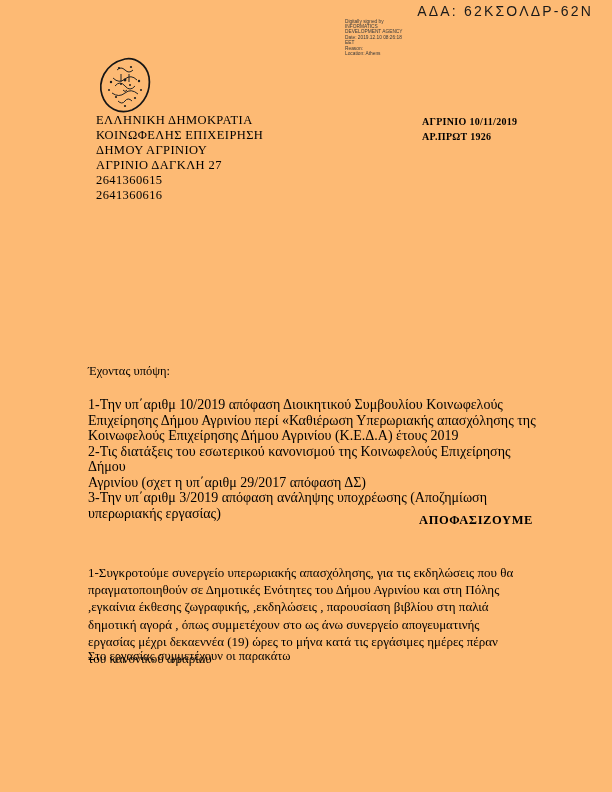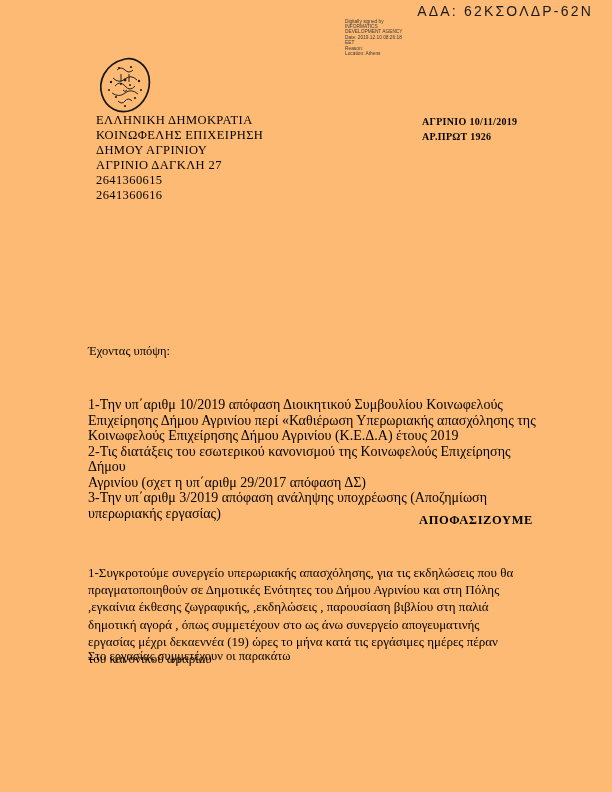--- a/index.html
+++ b/index.html
@@ -54,21 +54,21 @@
   
   .subject{
     position:absolute;left:88px;top:257px;width:452px;
     font-size:12.5px;line-height:20px;
   }
   .authority{
     position:absolute;left:88px;top:336px;width:452px;
     font-size:12.5px;font-weight:bold;letter-spacing:.5px;
   }
   .having{
-    position:absolute;left:88px;top:344px;
+    position:absolute;left:88px;top:364px;
     font-size:12.5px;
   }
   .considerations{
     position:absolute;left:88px;top:397px;width:452px;
     font-size:14px;line-height:15.5px;
   }
   .decision-heading{
     position:absolute;left:88px;top:513px;width:445px;
     text-align:right;font-size:12.5px;font-weight:bold;letter-spacing:.6px;
   }

